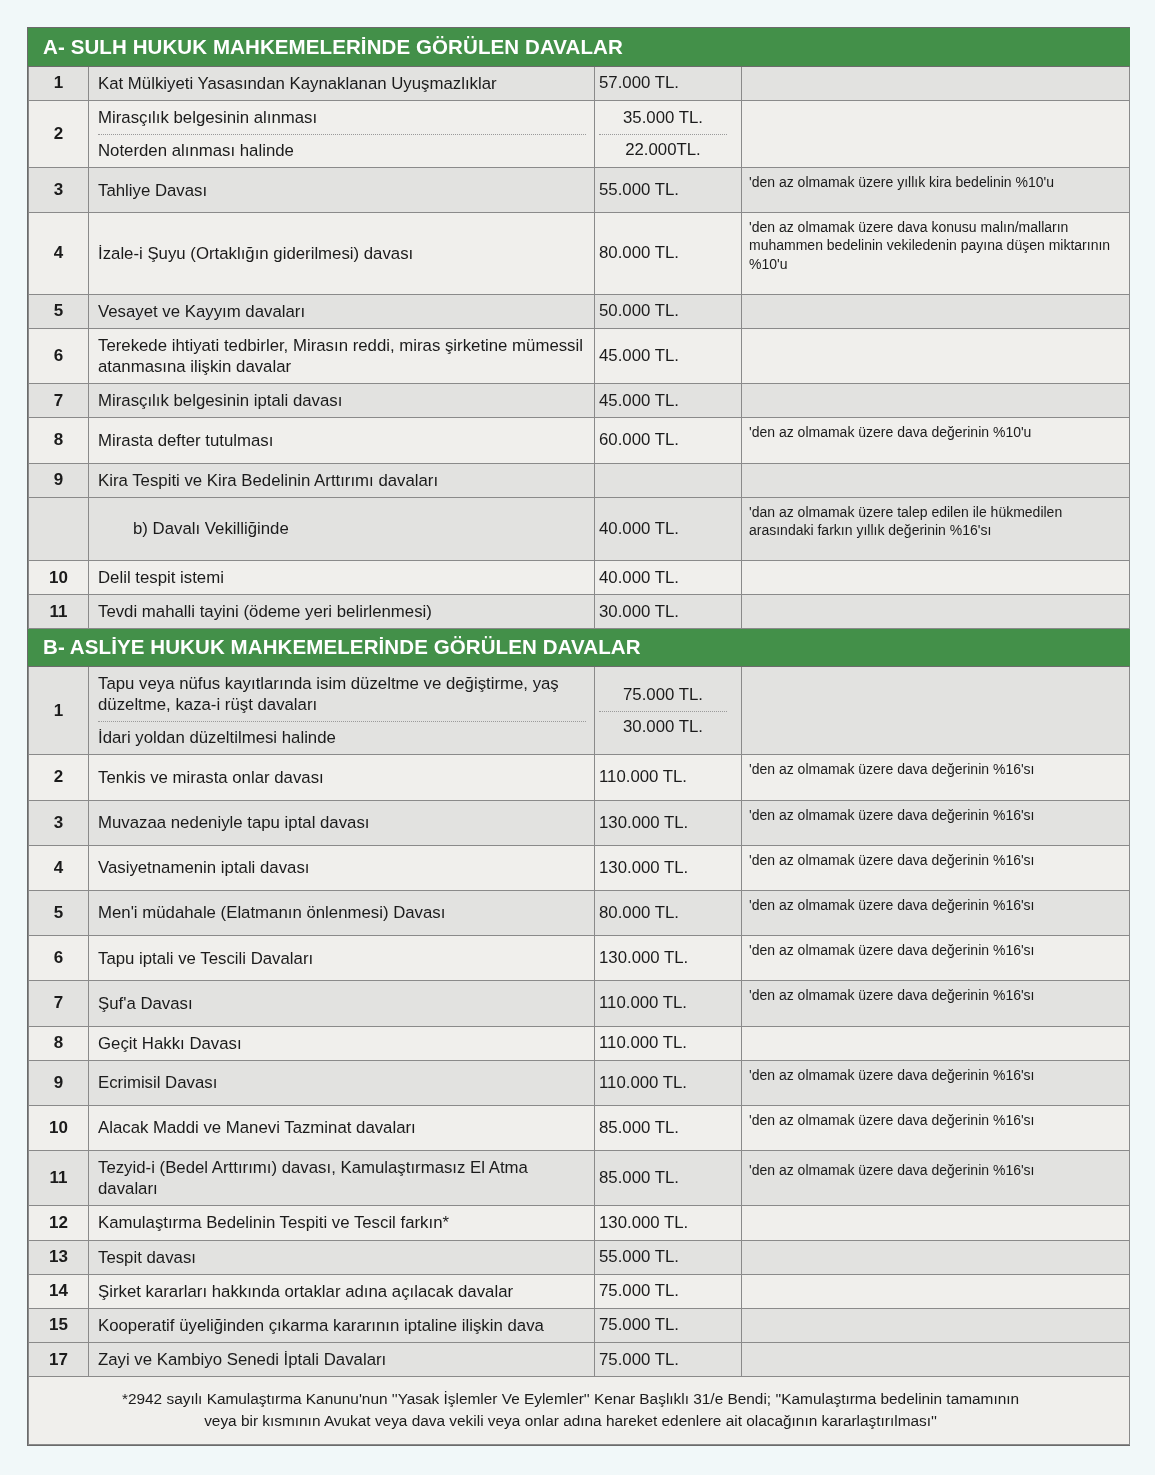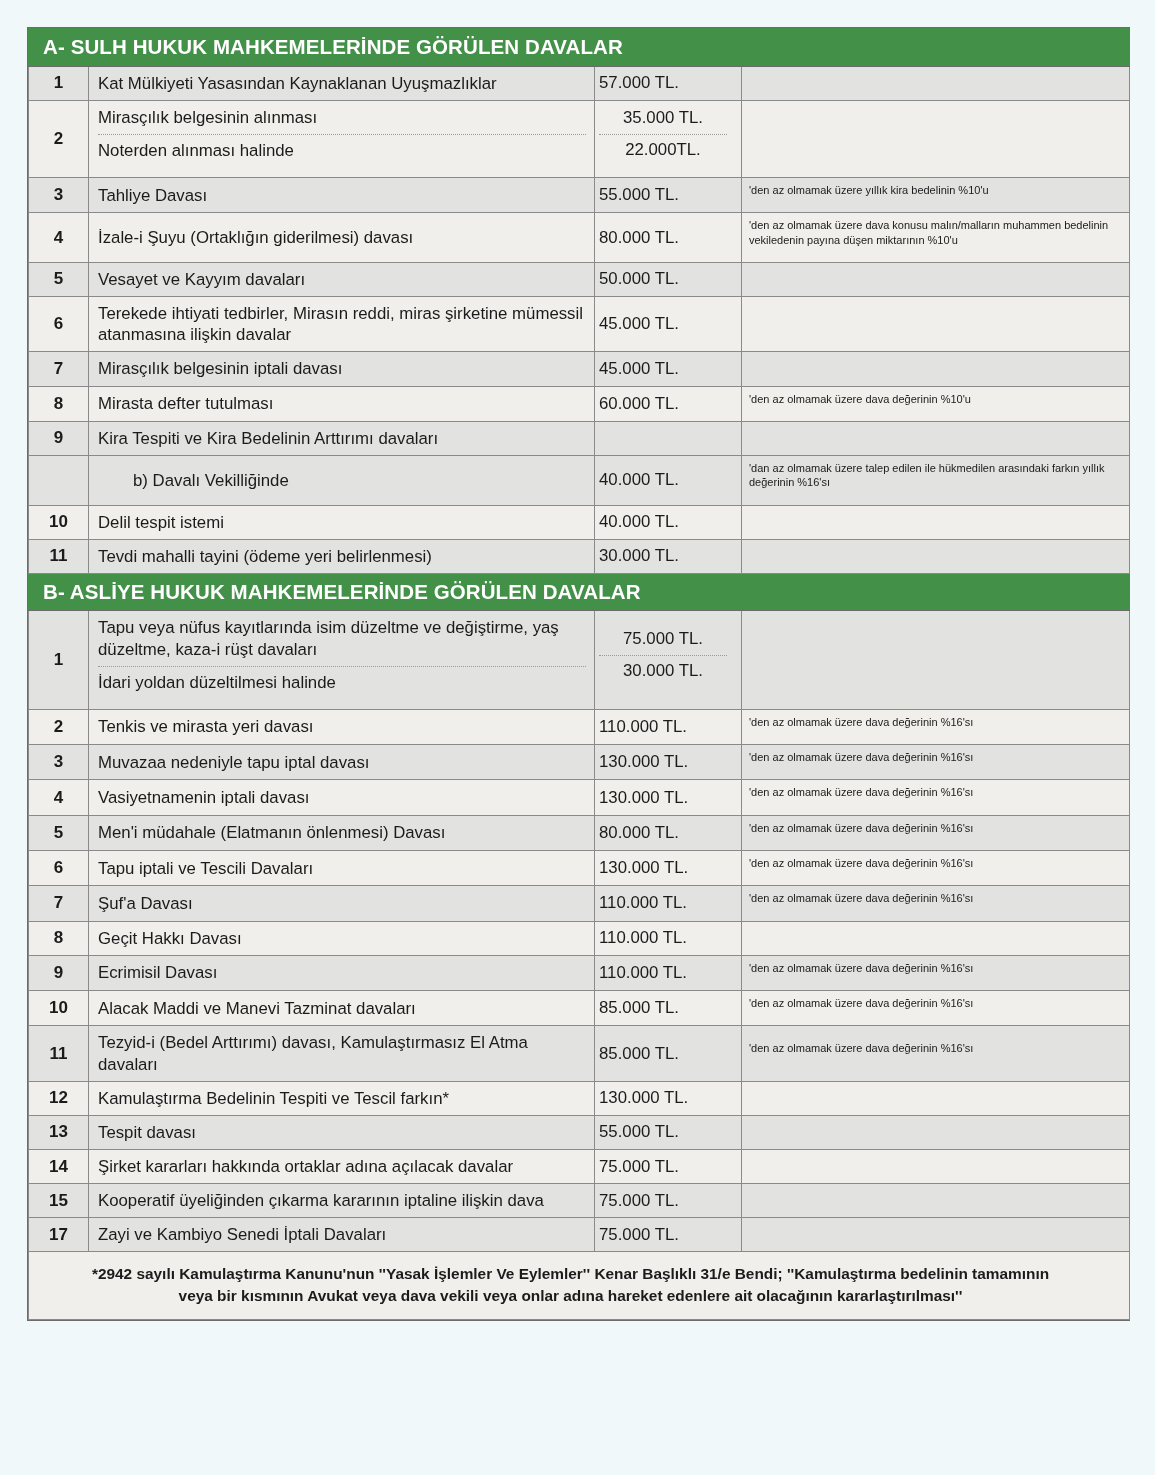--- a/index.html
+++ b/index.html
@@ -73,22 +73,22 @@
     line-height: 1.26;
   }
 
   td.price {
     font-size: 16.8px;
     padding: 6px 14px 6px 4px;
     white-space: nowrap;
   }
 
   td.note {
-    font-size: 11px;
-    padding: 5px 6px 15px 7px;
+    font-size: 14px;
+    padding: 5px 6px 21px 7px;
     line-height: 1.3;
   }
 
   
   td.desc.sub {
     padding-left: 44px;
   }
 
   
   tr.band-dark  td.num,
@@ -112,34 +112,33 @@
     display: flex;
     align-items: center;
   }
   .split > .half.first {
     border-bottom: 1px dotted #9a9a9a;
     padding-bottom: 6px;
     margin-bottom: 5px;
   }
   td.split-cell {
     padding-top: 6px;
-    padding-bottom: 16px;
+    padding-bottom: 6px;
   }
   td.price .split > .half { justify-content: center; }
 
   
   tr.footnote td {
     border: 1px solid #8a8a8a;
     background: #f0efec;
     text-align: center;
     font-size: 15.4px;
     line-height: 1.42;
     padding: 11px 39px 12px 22px;
     color: #1b1b1b;
-    font-weight: bold;
   }
 </style>
 </head>
 <body>
 
 <div class="page">
   <div class="table-wrap">
     <table class="fee-table">
       <colgroup>
         <col class="c-num">
@@ -264,21 +263,21 @@
             <div class="split">
               <div class="half first">75.000 TL.</div>
               <div class="half">30.000 TL.</div>
             </div>
           </td>
           <td class="note"></td>
         </tr>
 
         <tr class="band-light">
           <td class="num">2</td>
-          <td class="desc">Tenkis ve mirasta yeri davası</td>
+          <td class="desc">Tenkis ve mirasta onlar davası</td>
           <td class="price">110.000 TL.</td>
           <td class="note">'den az olmamak üzere dava değerinin %16'sı</td>
         </tr>
 
         <tr class="band-dark">
           <td class="num">3</td>
           <td class="desc">Muvazaa nedeniyle tapu iptal davası</td>
           <td class="price">130.000 TL.</td>
           <td class="note">'den az olmamak üzere dava değerinin %16'sı</td>
         </tr>

